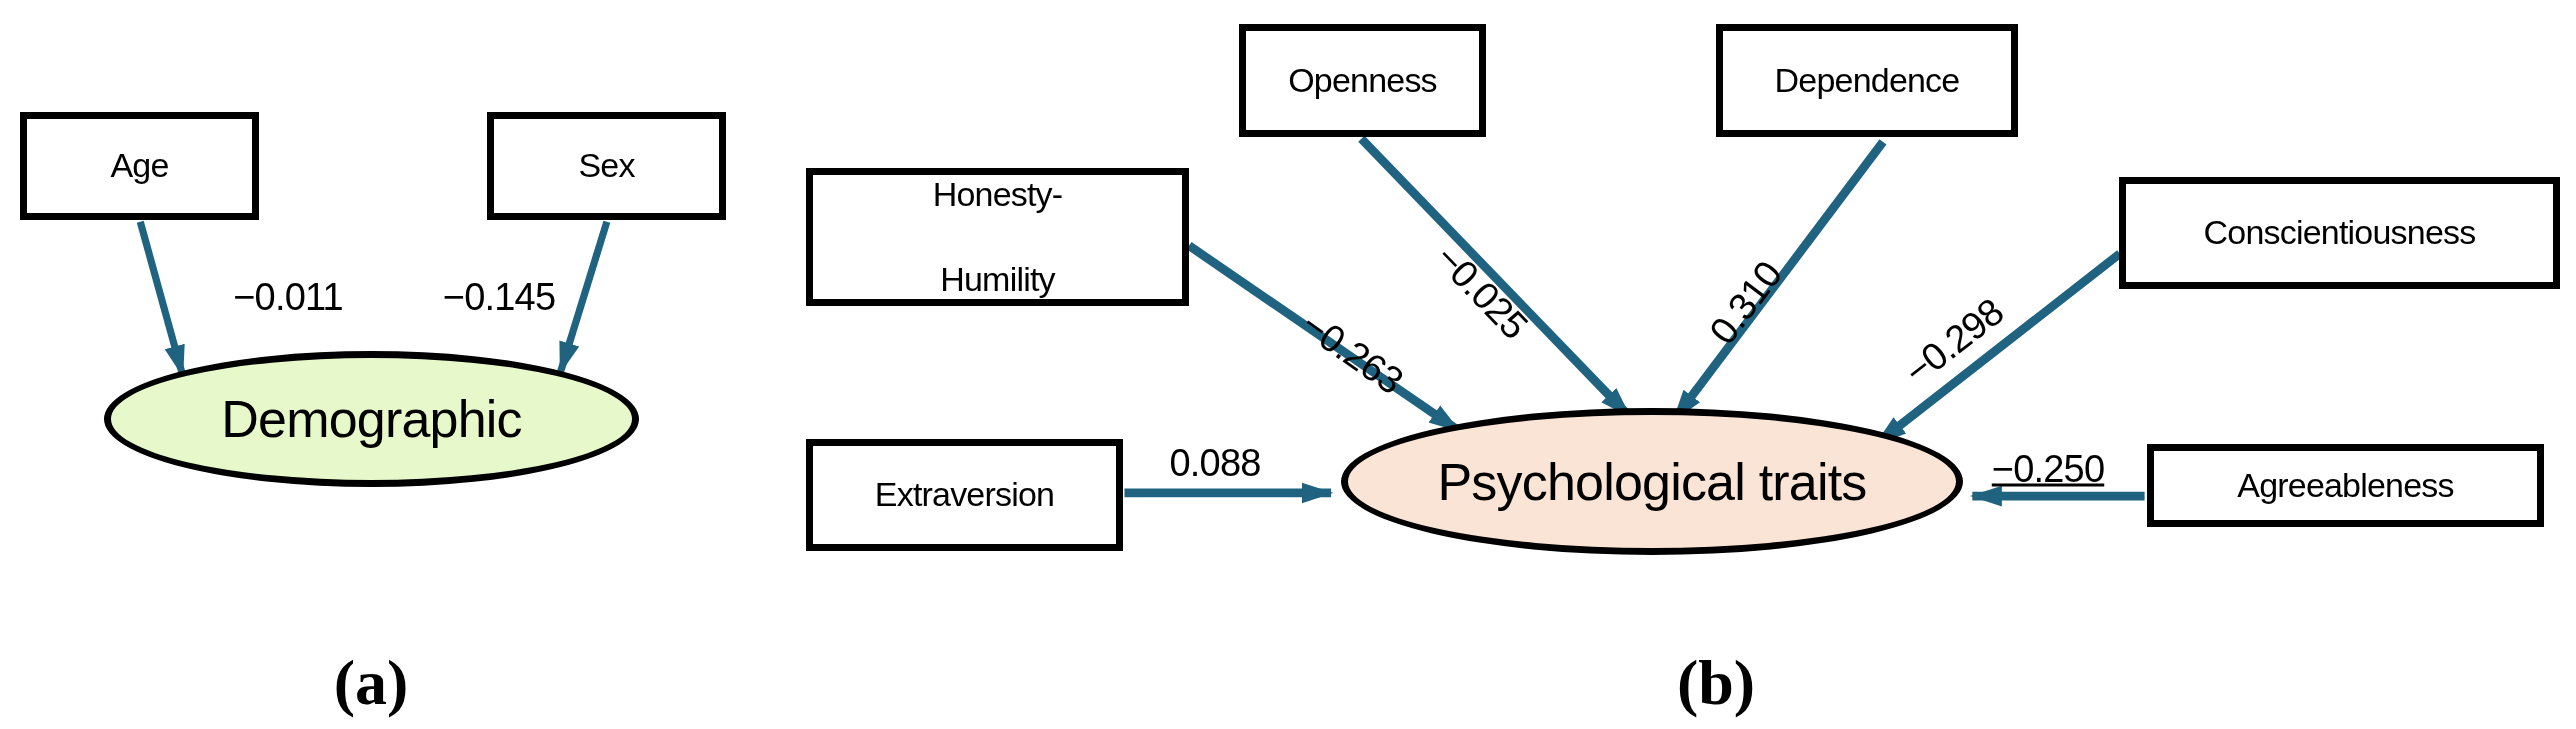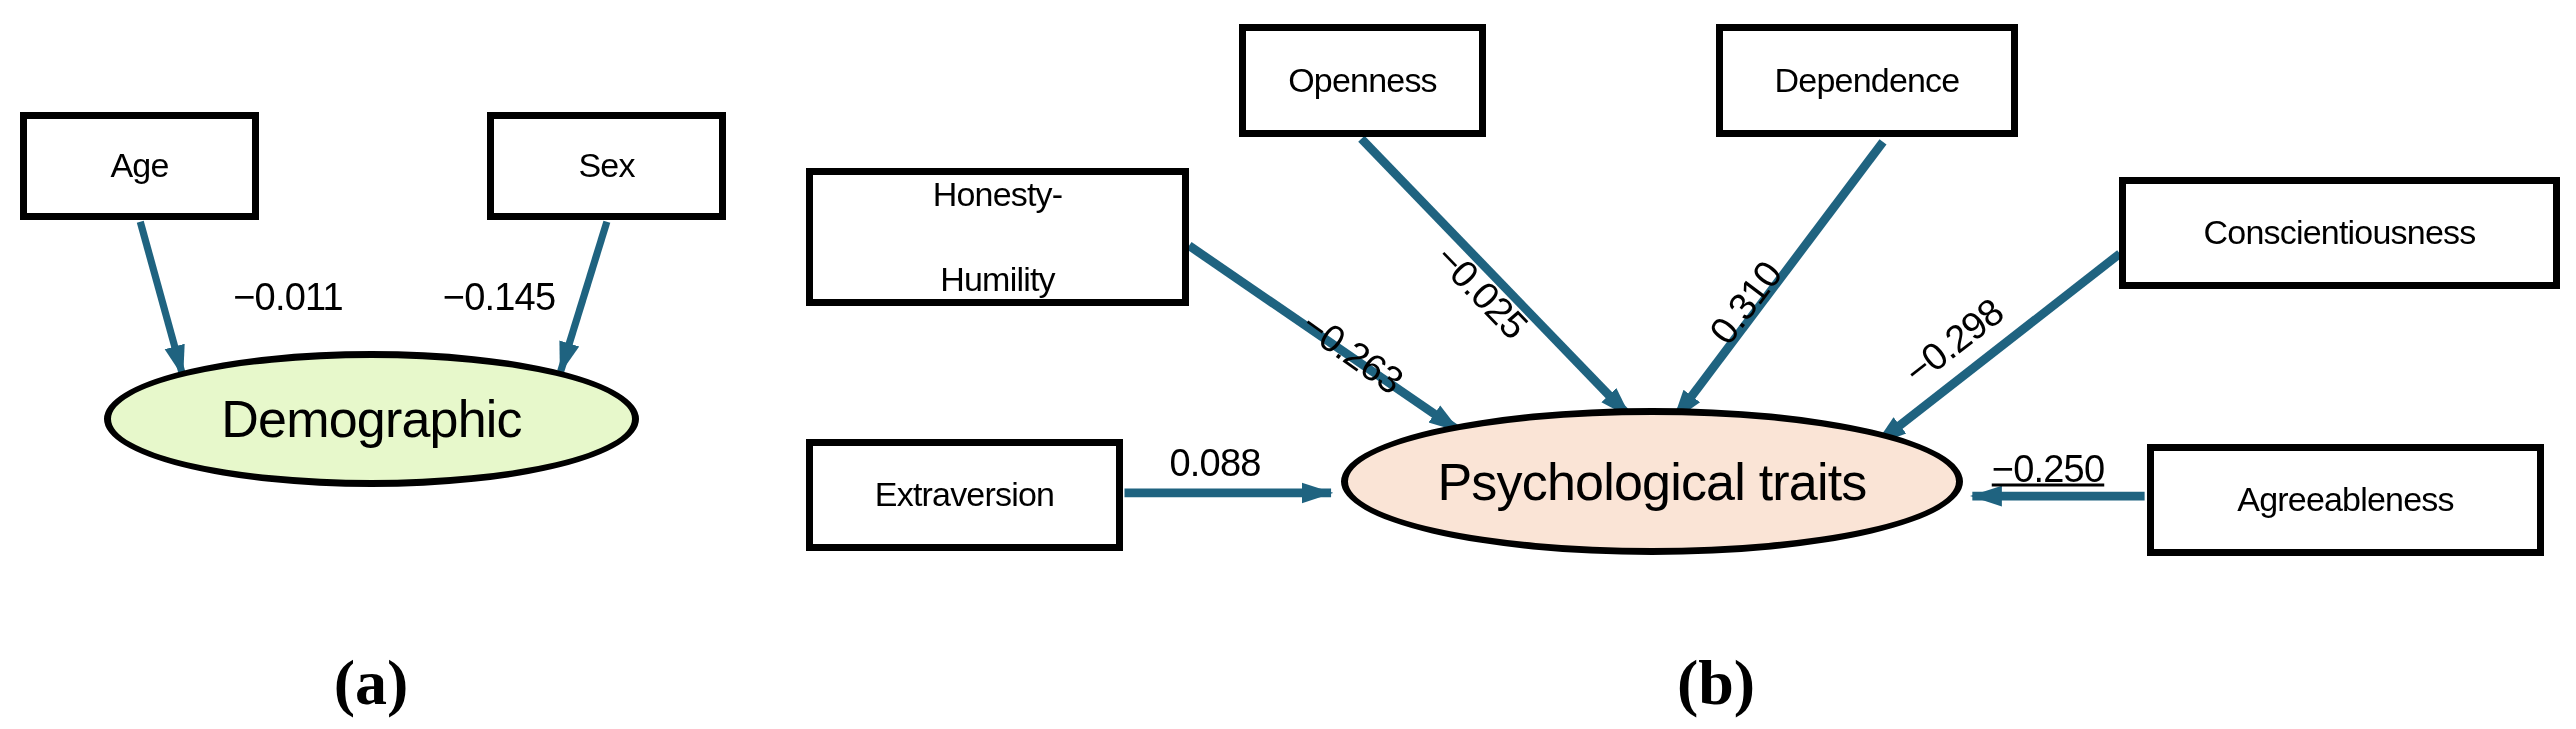--- a/index.html
+++ b/index.html
@@ -108,21 +108,21 @@
   </div>
 
   <div class="box" style="left:2119px;top:177px;width:441px;height:112px;">
     <span>Conscientiousness</span>
   </div>
 
   <div class="box" style="left:806px;top:439px;width:317px;height:112px;">
     <span>Extraversion</span>
   </div>
 
-  <div class="box" style="left:2147px;top:444px;width:397px;height:112px;">
+  <div class="box" style="left:2147px;top:444px;width:397px;height:83px;">
     <span>Agreeableness</span>
   </div>
 
   <div class="ellipse peach" style="left:1341px;top:408px;width:622px;height:147px;">
     <span>Psychological traits</span>
   </div>
 
   <div class="edge-label" style="left:1352px;top:353px;transform:translate(-50%,-50%) rotate(35deg);">−0.263</div>
 
   <div class="edge-label" style="left:1481px;top:292px;transform:translate(-50%,-50%) rotate(46deg);">−0.025</div>

